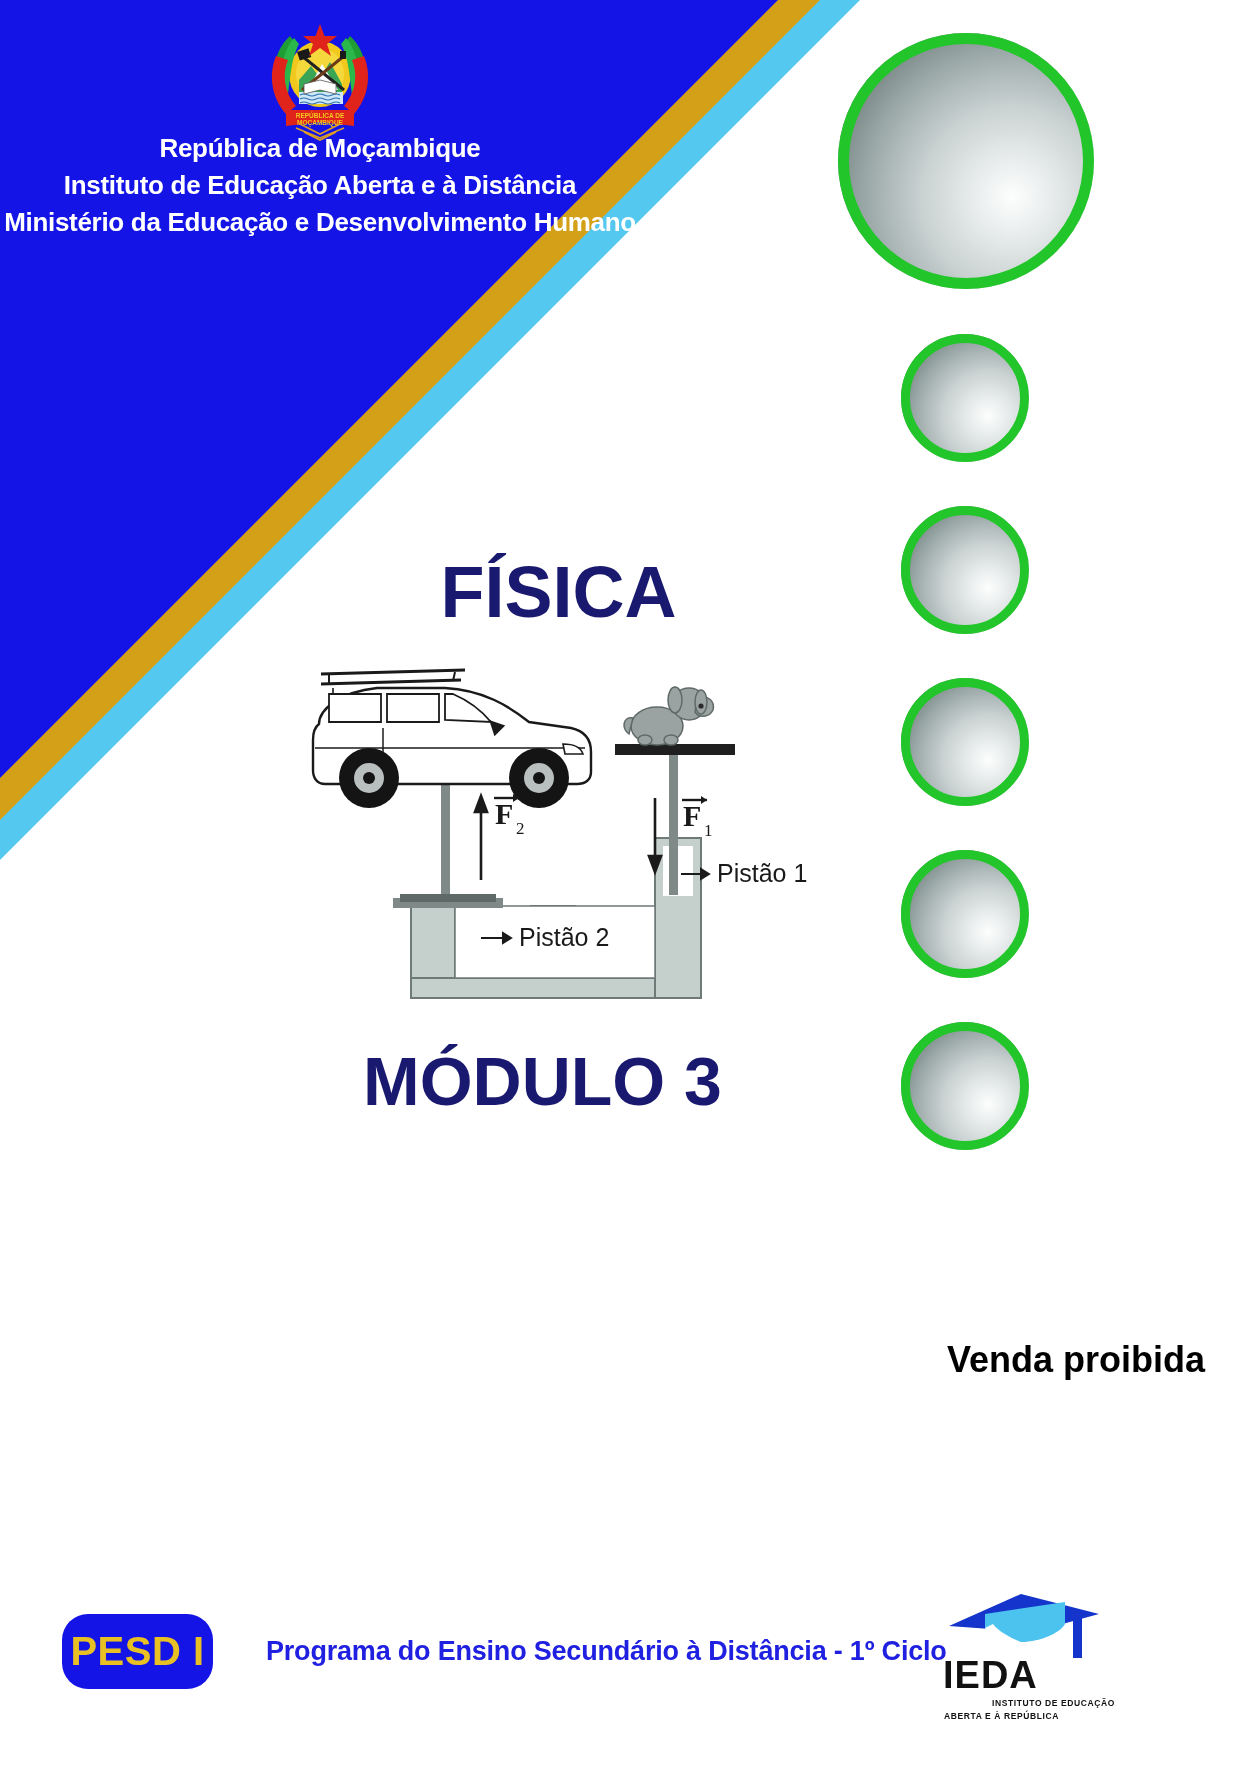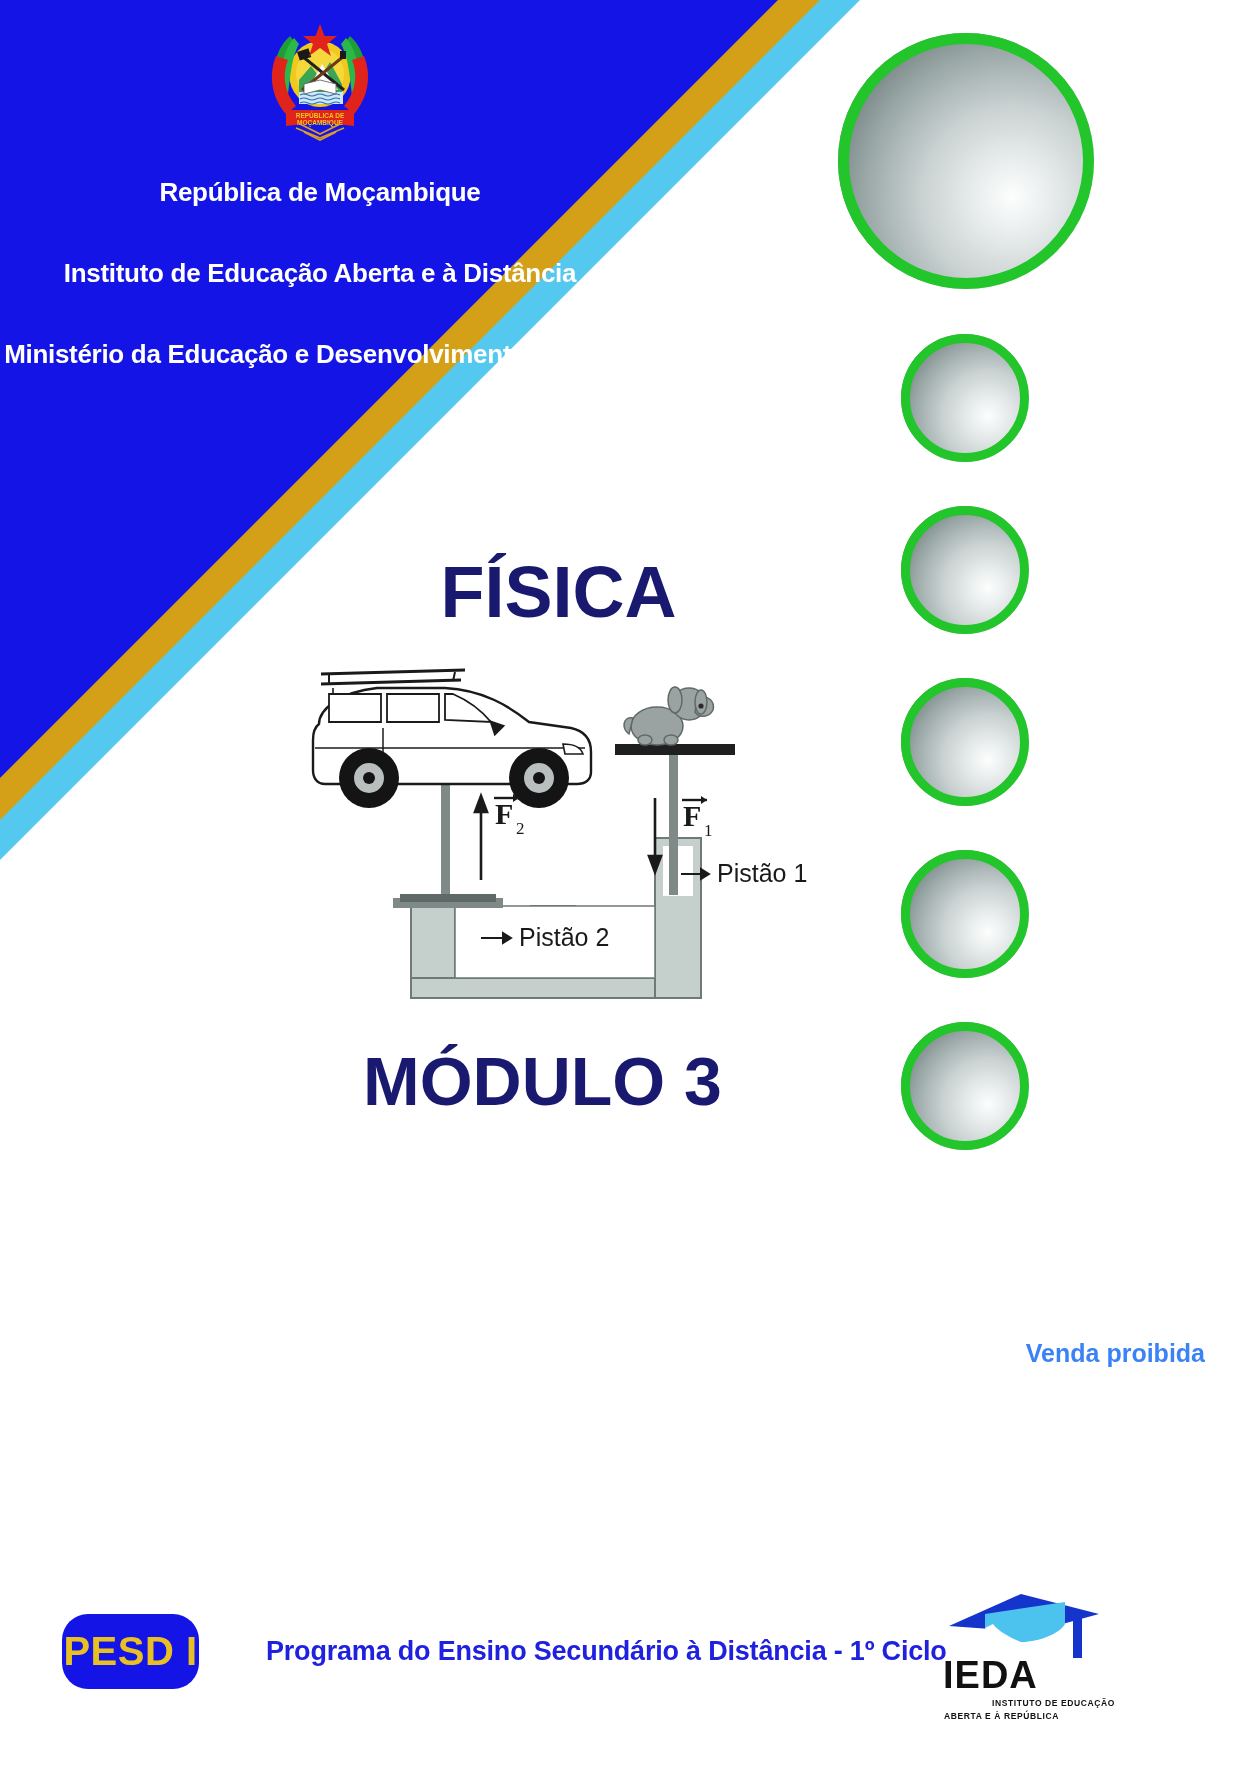--- a/index.html
+++ b/index.html
@@ -36,21 +36,20 @@
     text-align: center;
     color: #ffffff;
     z-index: 6;
   }
   .header-line {
     font-size: 27px;
     font-weight: bold;
     line-height: 1.42;
     letter-spacing: -0.3px;
     white-space: nowrap;
-    margin-top: 44px;
   }
   .header-line.l1 { font-size: 26px; }
   .header-line.l2 { font-size: 26px; }
   .header-line.l3 { font-size: 26px; }
 
   
   .emblem {
     position: absolute;
     left: 256px;
     top: 18px;
@@ -112,33 +111,33 @@
     width: 560px;
     height: 370px;
     z-index: 5;
   }
 
   
   .venda {
     position: absolute;
     right: 48px;
     top: 1339px;
-    font-size: 25px;
-    font-weight: bold;
-    color: #3b82f6;
+    font-size: 36px;
+    font-weight: bold;
+    color: #000000;
     z-index: 6;
     white-space: nowrap;
   }
 
   
   .pesd-badge {
     position: absolute;
     left: 62px;
     top: 1614px;
-    width: 137px;
+    width: 151px;
     height: 75px;
     background: #1414e6;
     border-radius: 26px;
     display: flex;
     align-items: center;
     justify-content: center;
     z-index: 6;
   }
   .pesd-badge .pesd-text {
     font-size: 40px;

